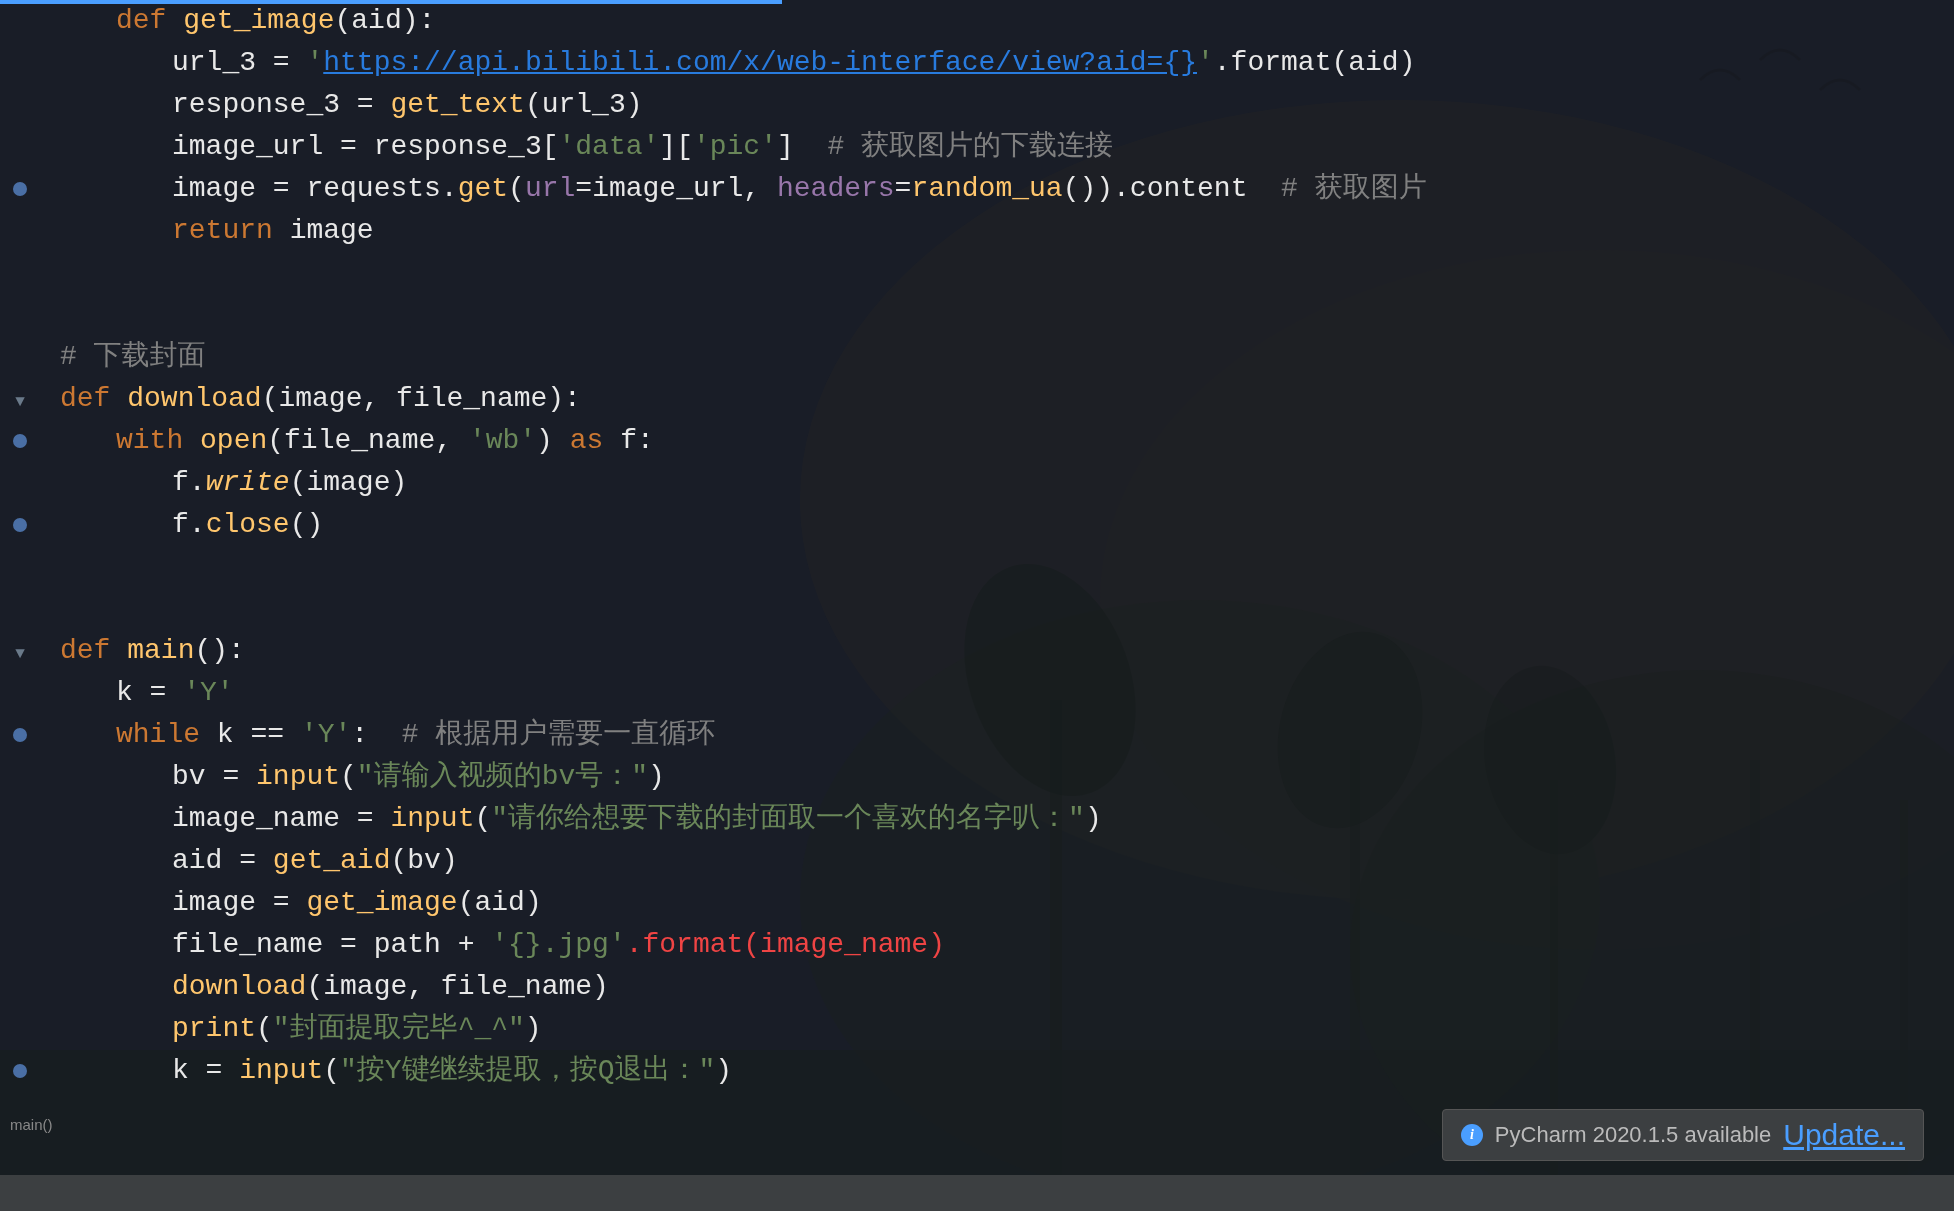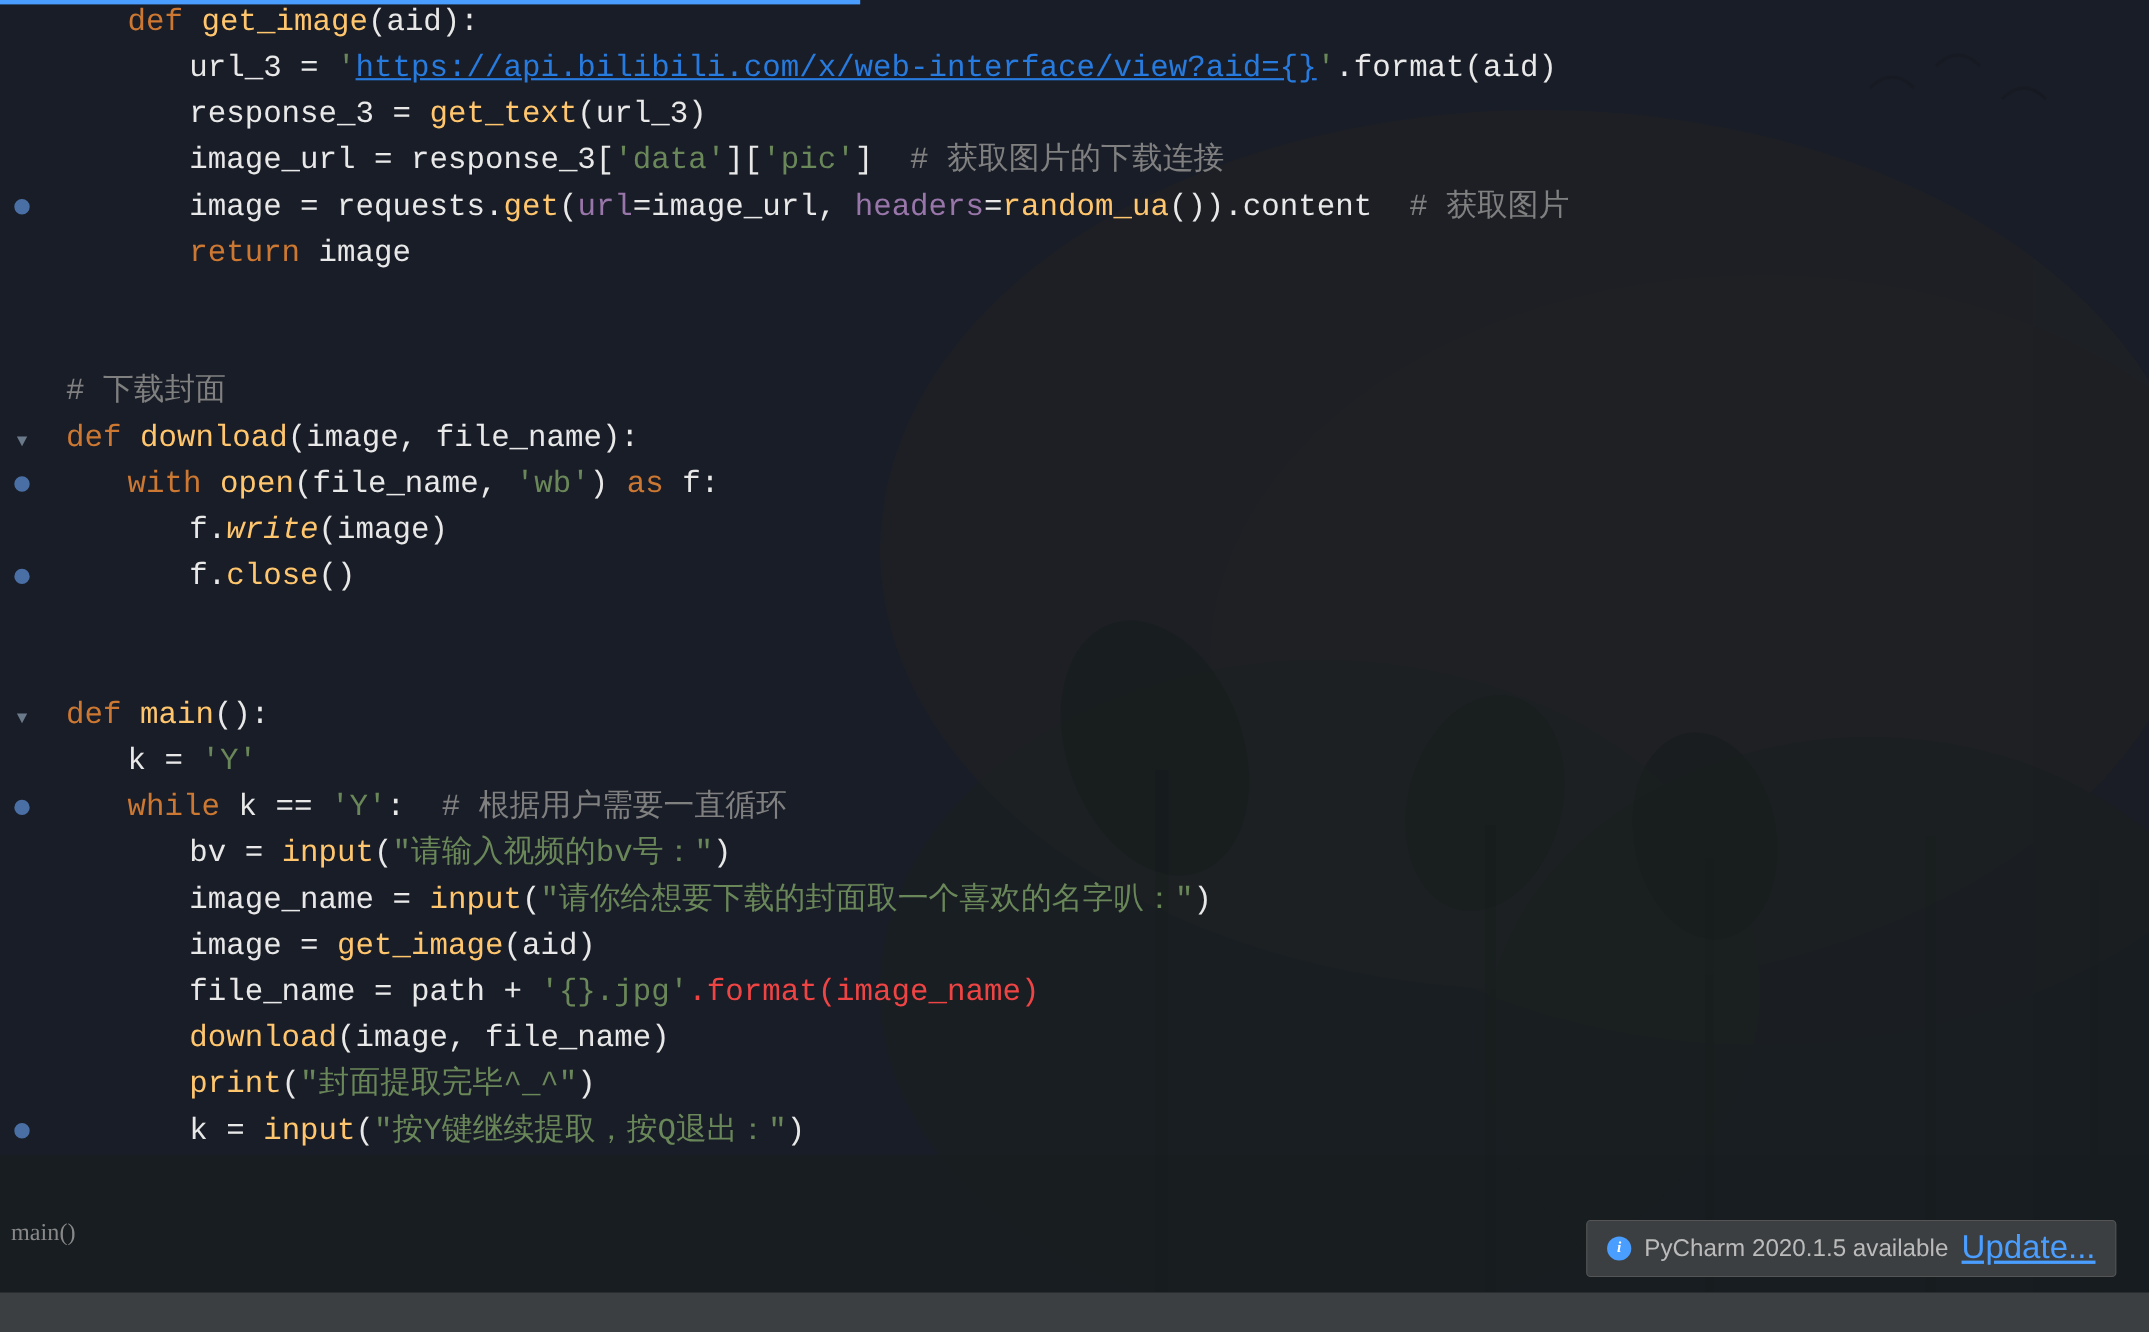--- a/index.html
+++ b/index.html
@@ -160,22 +160,22 @@
       font-size: 30px;
       text-decoration: underline;
       cursor: pointer;
     }
 
     .function-hint {
       position: absolute;
       bottom: 78px;
       left: 10px;
       color: #888;
-      font-family: Liberation Serif, serif;
-      font-size: 22px;
+      font-family: Liberation Sans, sans-serif;
+      font-size: 15px;
       z-index: 10;
     }
   </style>
 </head>
 <body>
 
 <div class="bg-decoration">
   <svg class="bg-svg" viewBox="0 0 1954 1211" xmlns="http://www.w3.org/2000/svg">
 
     <ellipse cx="1400" cy="500" rx="600" ry="400" fill="rgba(60,50,30,0.4)"></ellipse>
@@ -290,20 +290,24 @@
         </div>
         <div class="code-content"><span style="display: inline-block; width: 56px;"></span><span style="color: rgb(204, 120, 50);">while</span><span style="color: rgb(232, 232, 232);"> k == </span><span style="color: rgb(106, 135, 89);">'Y'</span><span style="color: rgb(232, 232, 232);">:  </span><span style="color: rgb(128, 128, 128);"># 根据用户需要一直循环</span></div>
       </div>
       <div class="line">
         <div class="gutter"></div>
         <div class="code-content"><span style="display: inline-block; width: 112px;"></span><span style="color: rgb(232, 232, 232);">bv</span><span style="color: rgb(232, 232, 232);"> = </span><span style="color: rgb(255, 198, 109);">input</span><span style="color: rgb(232, 232, 232);">(</span><span style="color: rgb(106, 135, 89);">"请输入视频的bv号："</span><span style="color: rgb(232, 232, 232);">)</span></div>
       </div>
       <div class="line">
         <div class="gutter"></div>
         <div class="code-content"><span style="display: inline-block; width: 112px;"></span><span style="color: rgb(232, 232, 232);">image_name</span><span style="color: rgb(232, 232, 232);"> = </span><span style="color: rgb(255, 198, 109);">input</span><span style="color: rgb(232, 232, 232);">(</span><span style="color: rgb(106, 135, 89);">"请你给想要下载的封面取一个喜欢的名字叭："</span><span style="color: rgb(232, 232, 232);">)</span></div>
+      </div>
+      <div class="line">
+        <div class="gutter"></div>
+        <div class="code-content"><span style="display: inline-block; width: 112px;"></span><span style="color: rgb(232, 232, 232);">aid</span><span style="color: rgb(232, 232, 232);"> = </span><span style="color: rgb(255, 198, 109);">get_aid</span><span style="color: rgb(232, 232, 232);">(bv)</span></div>
       </div>
       <div class="line">
         <div class="gutter"></div>
         <div class="code-content"><span style="display: inline-block; width: 112px;"></span><span style="color: rgb(232, 232, 232);">image</span><span style="color: rgb(232, 232, 232);"> = </span><span style="color: rgb(255, 198, 109);">get_image</span><span style="color: rgb(232, 232, 232);">(aid)</span></div>
       </div>
       <div class="line">
         <div class="gutter"></div>
         <div class="code-content"><span style="display: inline-block; width: 112px;"></span><span style="color: rgb(232, 232, 232);">file_name</span><span style="color: rgb(232, 232, 232);"> = path + </span><span style="color: rgb(106, 135, 89);">'{}.jpg'</span><span style="color: #ef4444;">.format(image_name)</span></div>
       </div>
       <div class="line">

